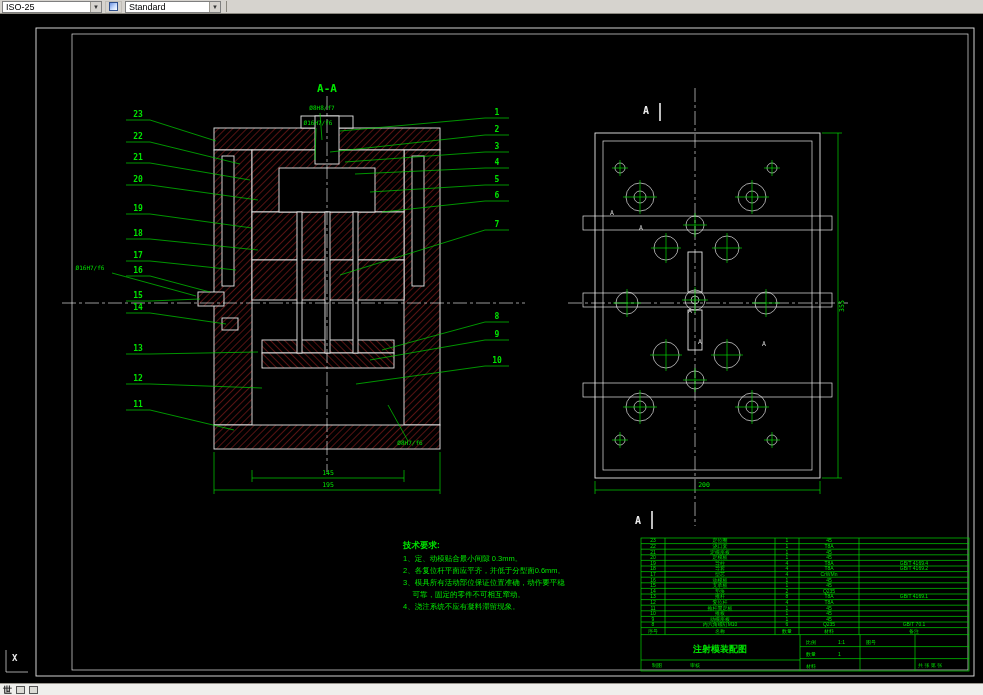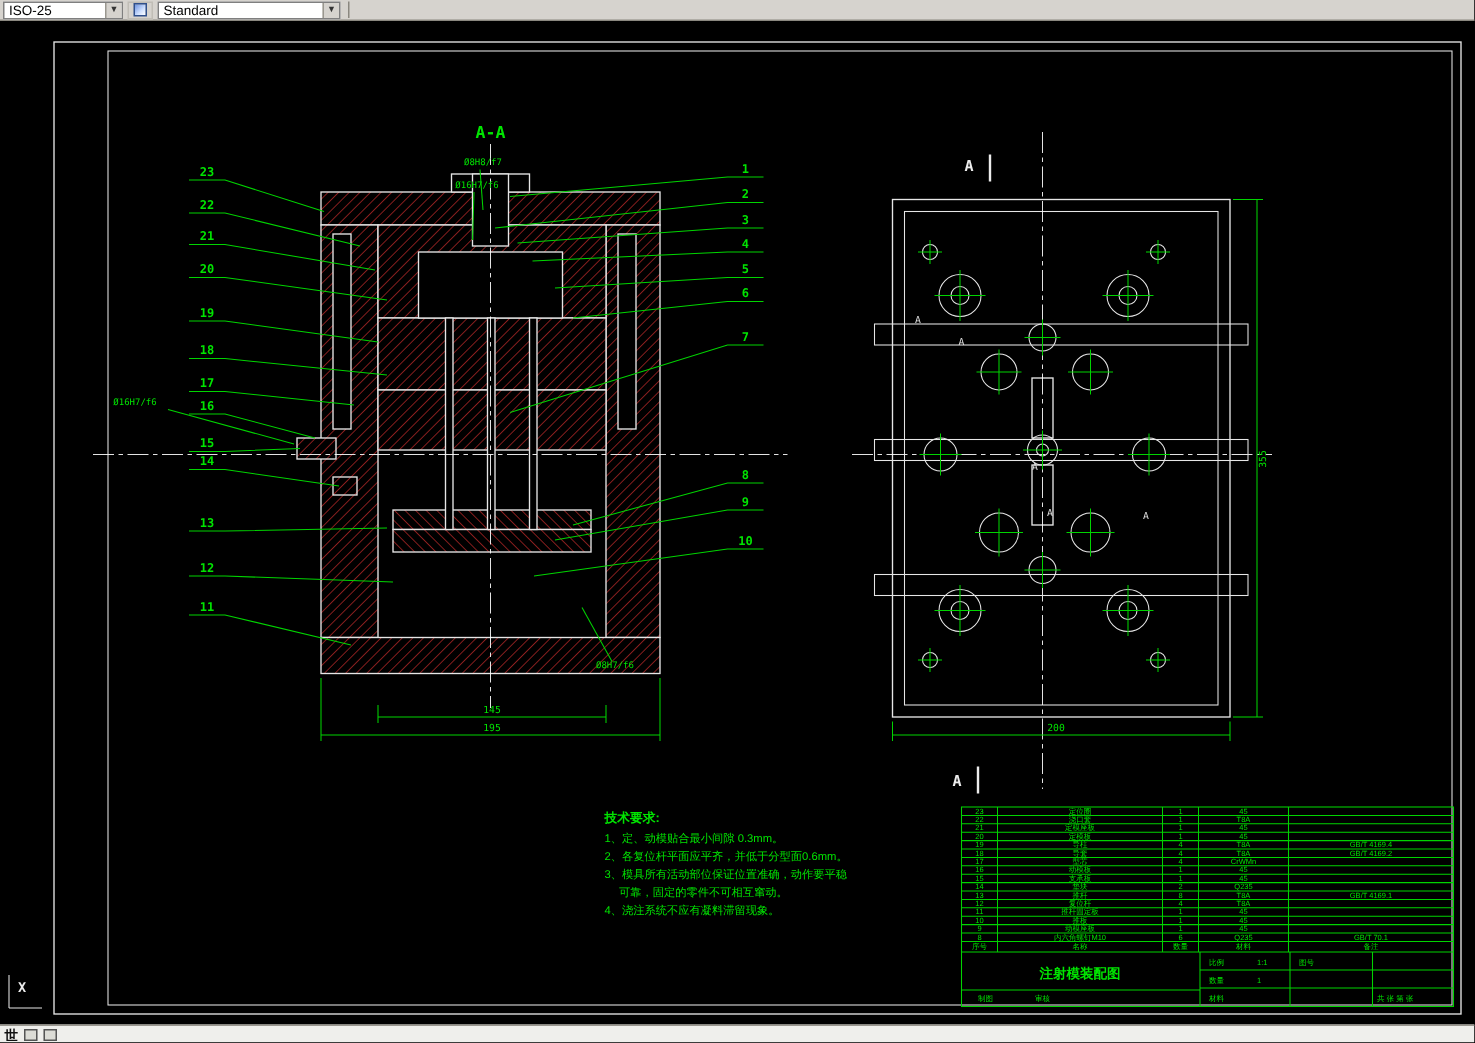--- a/index.html
+++ b/index.html
@@ -3,23 +3,23 @@
 <meta charset="utf-8">
 <style>
   *{margin:0;padding:0;box-sizing:border-box}
   html,body{width:983px;height:695px;overflow:hidden}
   body{position:relative;background:#000;font-family:"Liberation Sans",sans-serif}
 
   
   .toolbar{position:absolute;top:0;left:0;width:983px;height:14px;background:#d6d3ce;
            border-bottom:1px solid #8a877f;display:flex;align-items:center;gap:3px;
            padding-left:2px;z-index:10}
-  .combo{height:12px;width:80px;background:#fff;border:1px solid #7f7f7f;
+  .combo{height:12px;width:100px;background:#fff;border:1px solid #7f7f7f;
          display:flex;align-items:stretch}
-  .combo.wide{width:122px}
+  .combo.wide{width:96px}
   .combo-text{flex:1;font-size:9px;line-height:10px;padding-left:3px;color:#000;white-space:nowrap;overflow:hidden}
   .combo-arrow{width:11px;background:#d6d3ce;border-left:1px solid #9a978f;
                font-size:6px;color:#333;display:flex;align-items:center;justify-content:center}
   .tbtn{width:17px;height:12px;background:#d6d3ce;border:1px solid #c0bdb6;
         display:flex;align-items:center;justify-content:center}
   .tbtn-icon{width:9px;height:9px;border:1px solid #30508c;
              background:linear-gradient(135deg,#6f94e0 0%,#cfe0ff 60%,#fff 100%)}
   .tb-sep{width:1px;height:11px;background:#8a877f;margin-left:2px}
 
   

